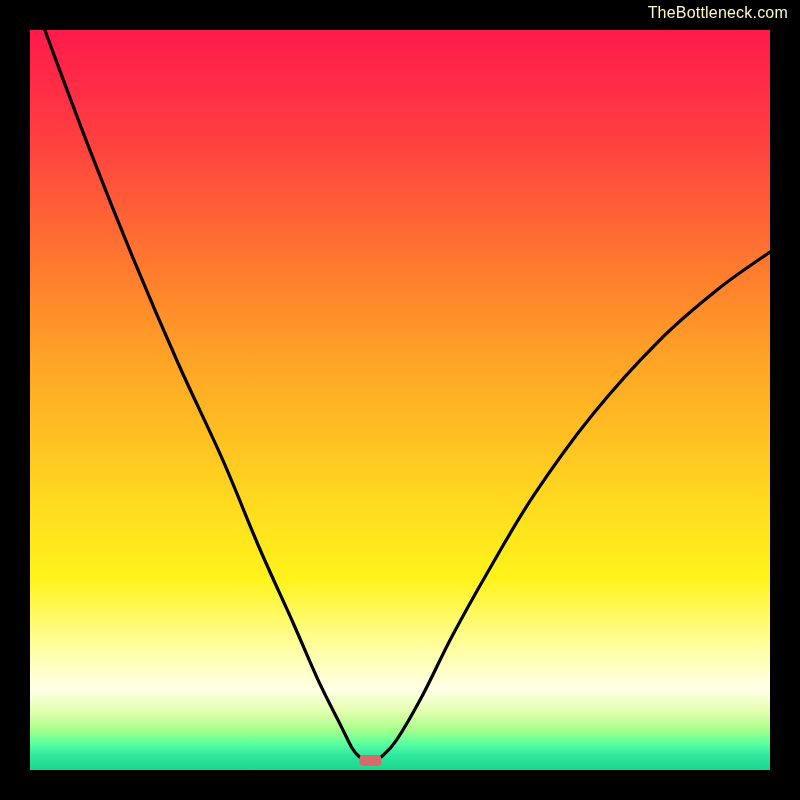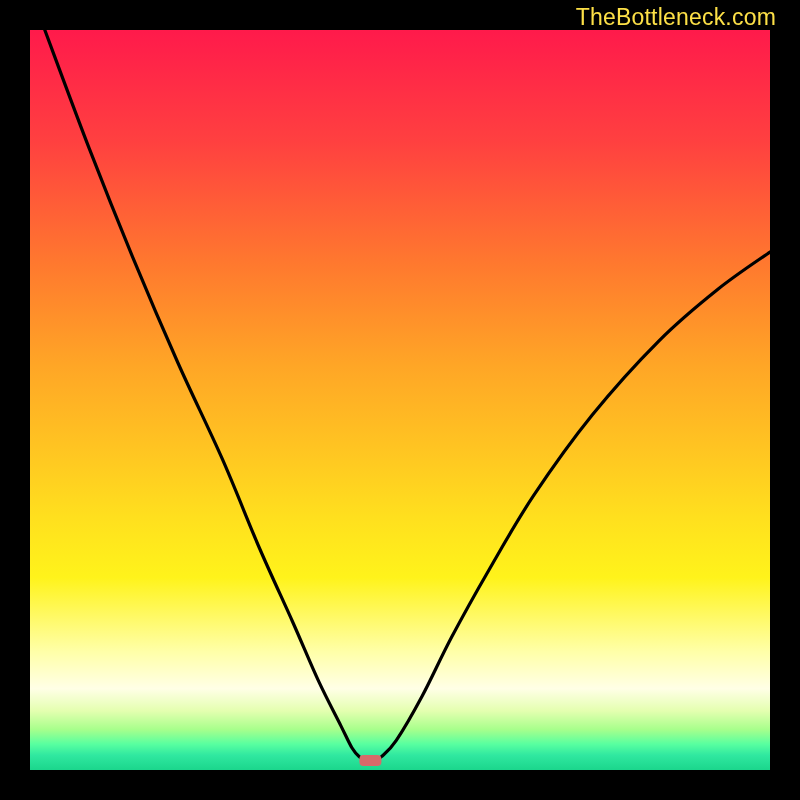--- a/index.html
+++ b/index.html
@@ -44,23 +44,23 @@
   .curve-svg {
     position: absolute;
     left: 0;
     top: 0;
     width: 740px;
     height: 740px;
   }
   .watermark {
     position: absolute;
     top: 4px;
-    right: 24px;
-    color: #fde047;
-    font-size: 23px;
+    right: 12px;
+    color: #fef9c3;
+    font-size: 16px;
     font-weight: 500;
     letter-spacing: 0.2px;
     user-select: none;
   }
 </style>
 </head>
 <body>
 
 <div class="frame">
   <div class="plot-area">

